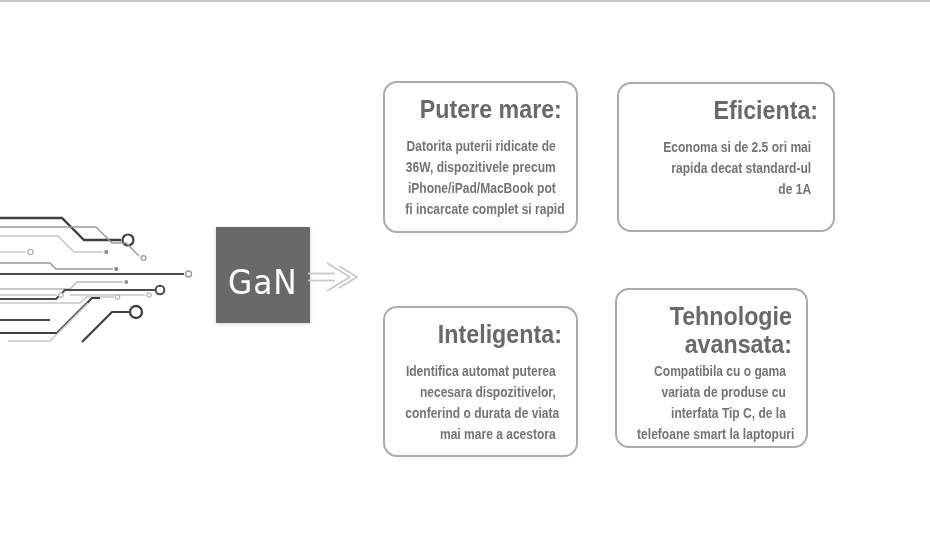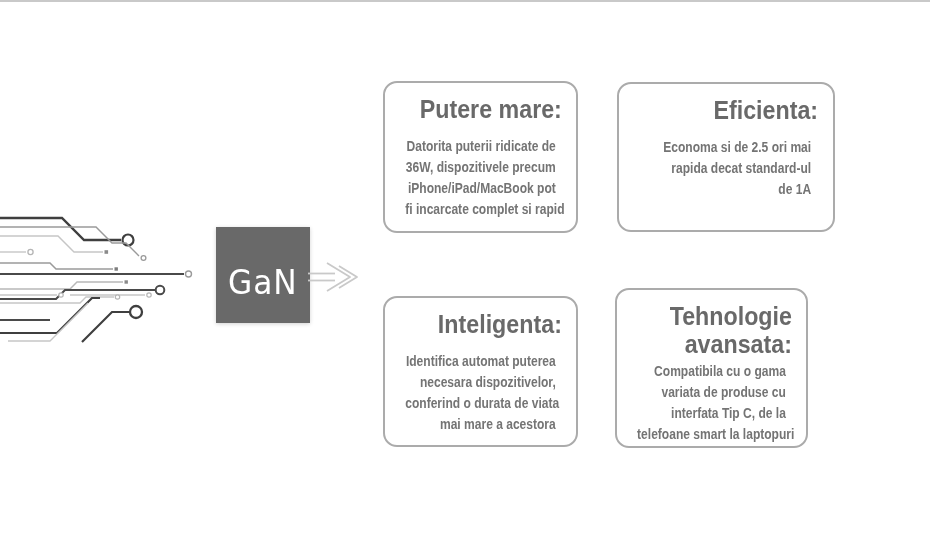--- a/index.html
+++ b/index.html
@@ -62,21 +62,21 @@
     font-size:14px;
     line-height:1.5;
     font-weight:bold;
     color:#747474;
     white-space:pre;
     transform:scaleX(0.86);
     transform-origin:50% 0;
   }
   .card1{left:383px;top:81px;width:195px;height:152px;}
   .card2{left:617px;top:82px;width:218px;height:150px;}
-  .card3{left:383px;top:296px;width:195px;height:151px;}
+  .card3{left:383px;top:306px;width:195px;height:151px;}
   .card4{left:615px;top:288px;width:193px;height:160px;}
   .card4 p{margin-top:3px;}
 </style>
 </head>
 <body>
 
 <div class="stage">
 
   <div class="top-line"></div>
 

